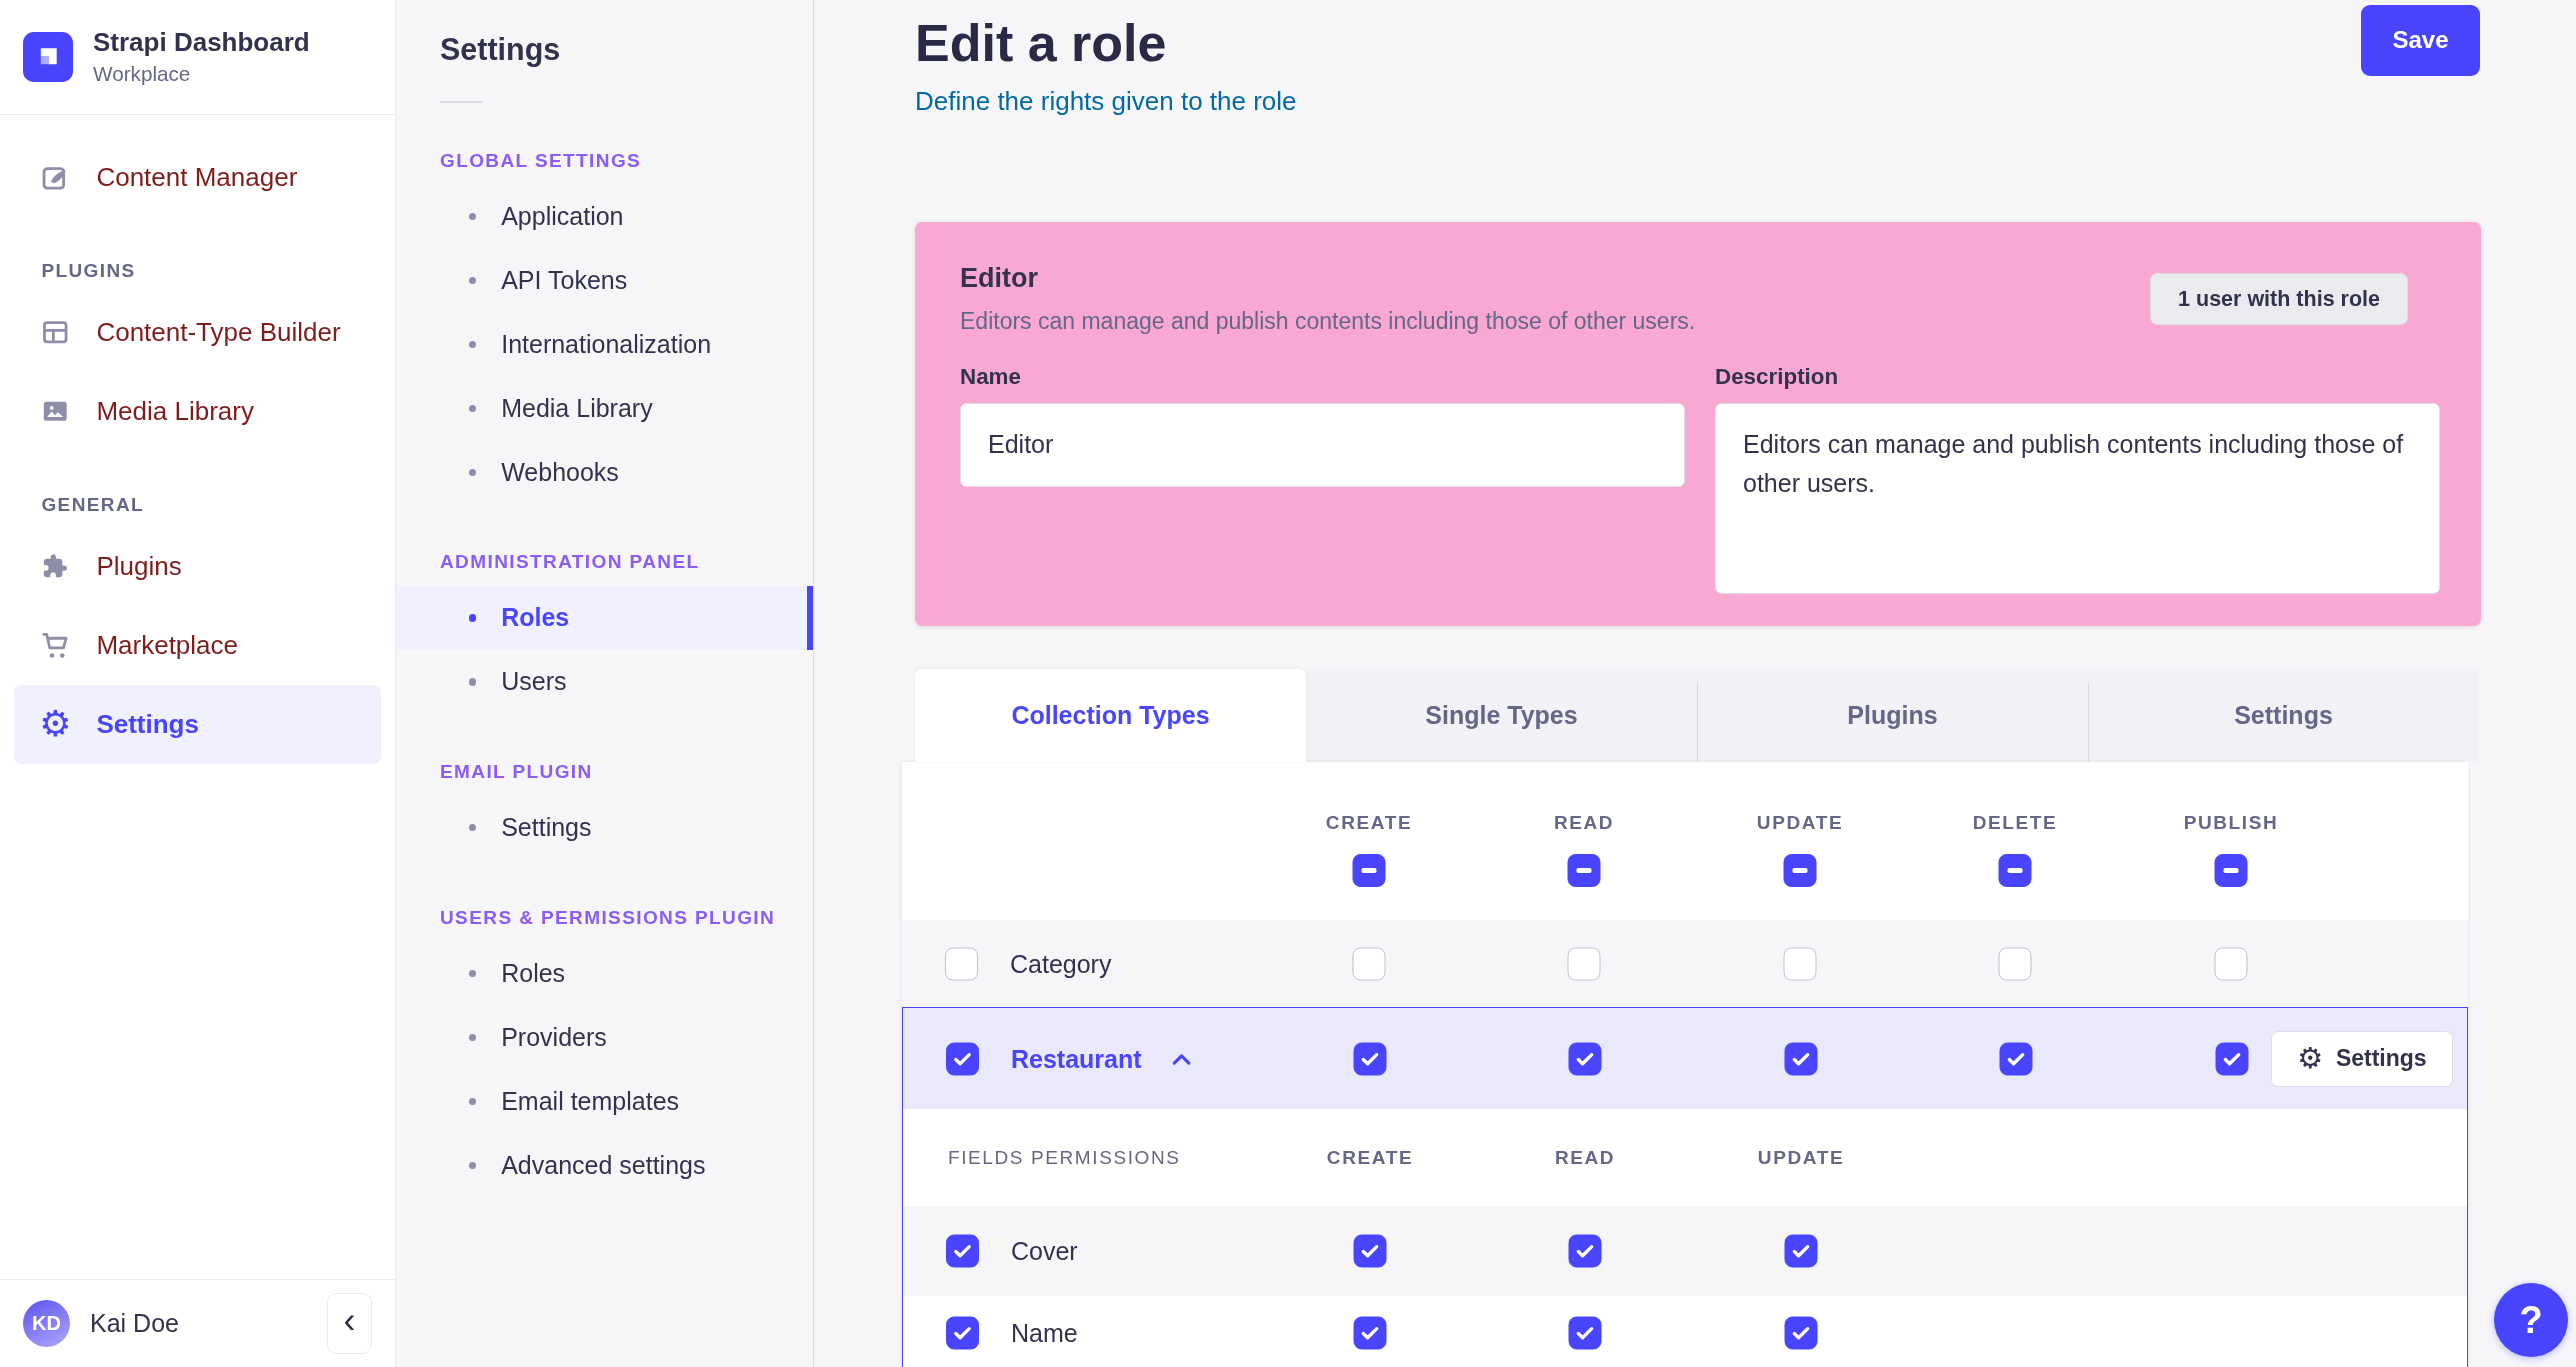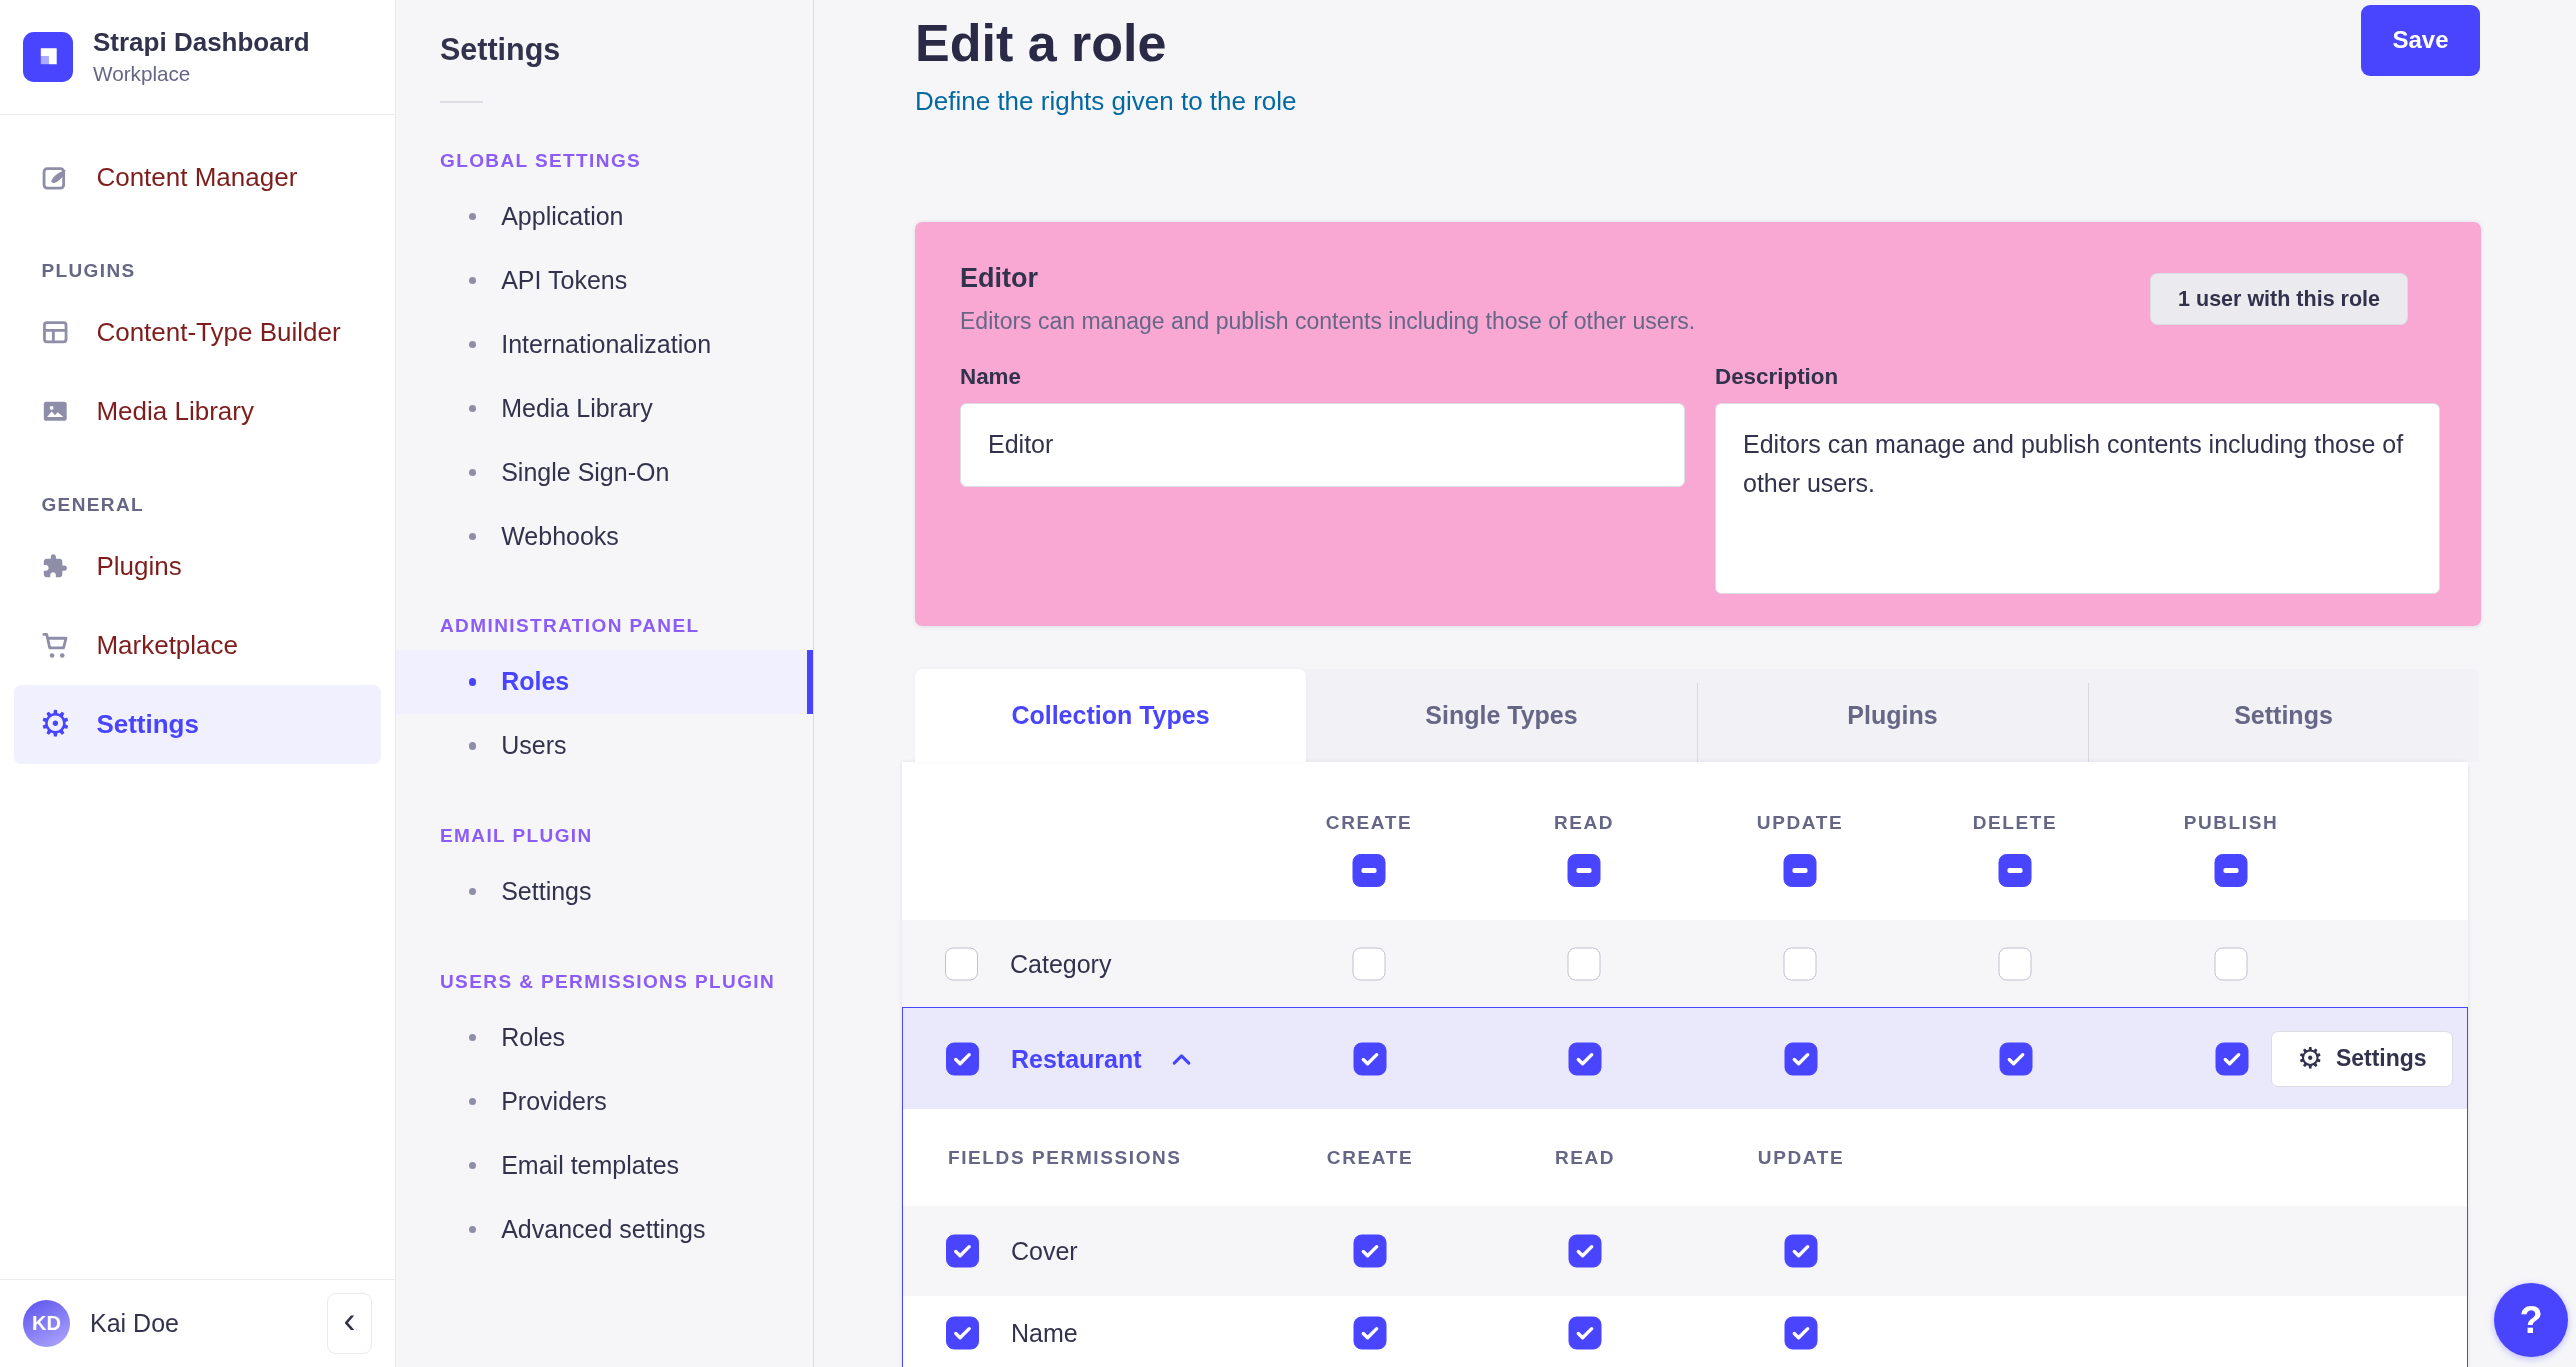--- a/index.html
+++ b/index.html
@@ -183,21 +183,21 @@
     position:absolute; right:14.4px; top:50%; transform:translateY(-50%);
     height:56px; background:#fff; border:0.9px solid #DCDCE4; border-radius:7.2px;
     padding:0 25px; display:flex; align-items:center; gap:12.6px;
     font-family:inherit; font-size:23px; font-weight:700; color:#32324D; cursor:pointer;
   }
   .row-settings-btn .gear-glyph { font-size:29px; }
 
   .fields-head { height:97px; background:#fff; position:relative; }
   .fields-head-title {
     position:absolute; left:45px; top:50%; transform:translateY(-50%);
-    font-size:19px; font-weight:700; letter-spacing:1.6px; color:#666687;
+    font-size:19px; font-weight:400; letter-spacing:1.6px; color:#666687;
   }
   .fields-col-label {
     position:absolute; top:50%; transform:translate(-50%,-50%);
     font-size:19px; font-weight:700; letter-spacing:1.6px; color:#666687;
   }
   .row-cover { height:90px; background:#F6F6F9; }
   .row-name { height:73px; background:#fff; }
 
   
   .help-fab {
@@ -309,24 +309,20 @@
           <span class="bullet"></span>
           <span>API Tokens</span>
         </div>
       <div class="subnav-item">
           <span class="bullet"></span>
           <span>Internationalization</span>
         </div>
       <div class="subnav-item">
           <span class="bullet"></span>
           <span>Media Library</span>
-        </div>
-      <div class="subnav-item">
-          <span class="bullet"></span>
-          <span>Single Sign-On</span>
         </div>
       <div class="subnav-item">
           <span class="bullet"></span>
           <span>Webhooks</span>
         </div>
     </div>
 
     <div class="subnav-section">
       <div class="subnav-section-label">ADMINISTRATION PANEL</div>
       <div class="subnav-item active">

